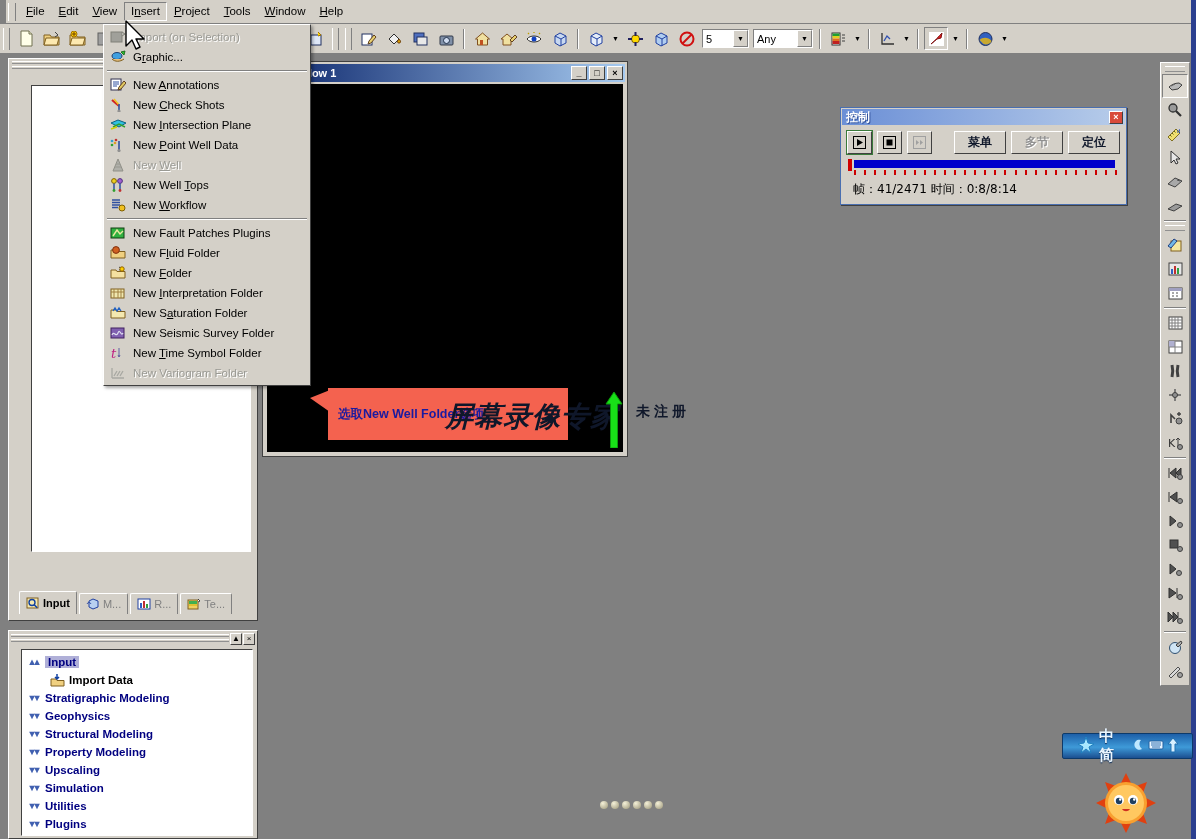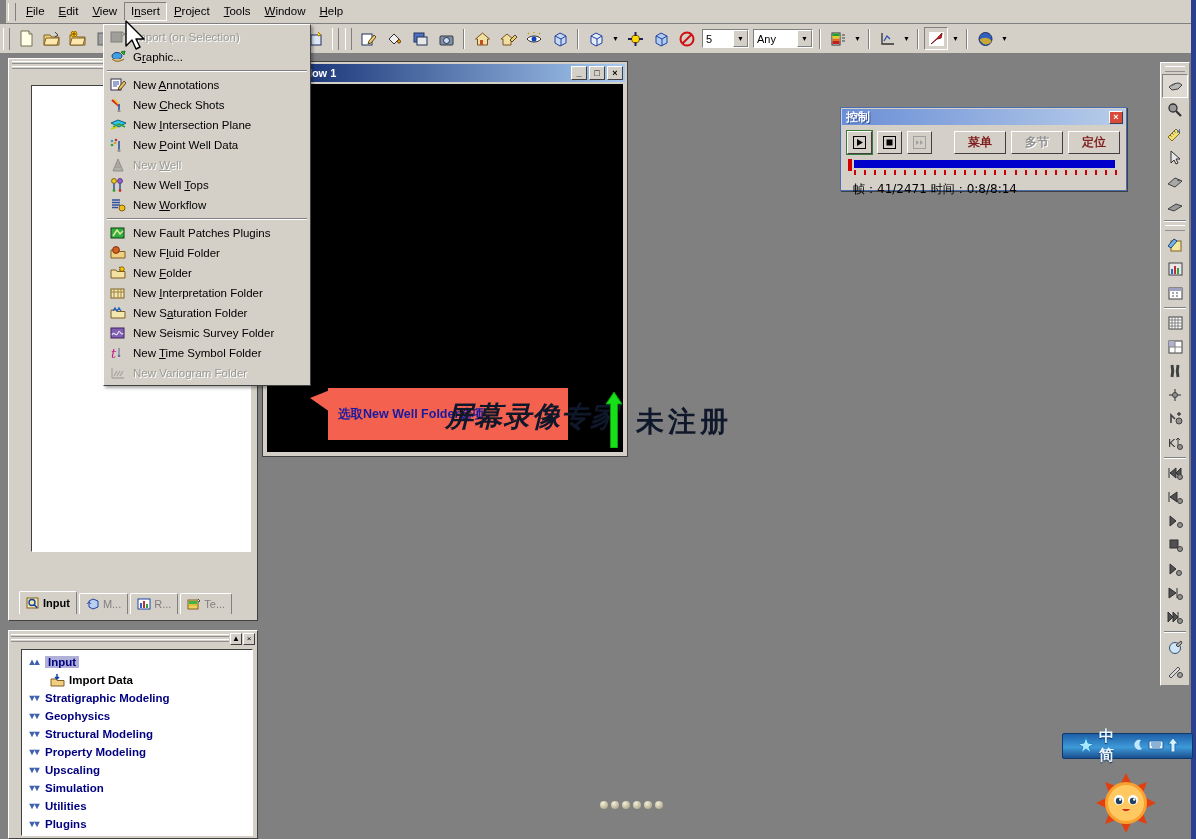--- a/index.html
+++ b/index.html
@@ -206,29 +206,29 @@
   }
 
   
   .wm {
     position: absolute; z-index: 45;
     color: #0f172a; font-weight: bold;
     font-family: "DejaVu Sans", sans-serif;
     white-space: nowrap;
   }
   .wm1 { left: 445px; top: 398px; font-size: 28px; font-style: italic; letter-spacing: 1px; }
-  .wm2 { left: 636px; top: 403px; font-size: 28px; letter-spacing: 4px; }
+  .wm2 { left: 636px; top: 403px; font-size: 14px; letter-spacing: 4px; }
   .green-arrow {
     position: absolute; left: 604px; top: 392px; z-index: 46;
   }
 
   
   .ctrlwin {
     position: absolute; left: 840px; top: 107px;
-    width: 287px; height: 84px;
+    width: 287px; height: 98px;
     background: #d4d0c8;
     border: 1px solid #4a6fb0;
     box-shadow: 1px 1px 0 #404040;
   }
   .ctrl-title {
     height: 16px; margin: 1px;
     background: linear-gradient(to right, #6b8fd6, #b8cdea);
     display: flex; align-items: center; padding: 0 2px 0 4px;
   }
   .ctrl-title .t { flex: 1; color: #fff; font-weight: bold; font-size: 12px;
@@ -240,21 +240,21 @@
     color: #fff; font-size: 9px; font-weight: bold;
     display:flex; align-items:center; justify-content:center; line-height: 1;
   }
   .ctrl-body { padding: 5px 6px 0 6px; }
   .ctrl-btns { display: flex; align-items: center; gap: 5px; }
   .cbtn {
     height: 23px; min-width: 25px; padding: 0 6px;
     background: #d4d0c8;
     border: 1px solid; border-color: #ffffff #404040 #404040 #ffffff;
     display:flex; align-items:center; justify-content:center;
-    font-size: 12px; font-weight: bold; color: #7f1d1d;
+    font-size: 12px; font-weight: bold; color: #0f172a;
     font-family: "DejaVu Sans", sans-serif;
   }
   .cbtn.icon { width: 25px; padding: 0; }
   .cbtn.focus { outline: 1px solid #3a7a3a; }
   .cbtn.dis { color: #909090; text-shadow: 1px 1px 0 #fff; }
   .cbtn.wide { min-width: 52px; }
   .ctrl-slider {
     margin: 6px 1px 0 1px; position: relative; height: 20px;
   }
   .sl-bar {

